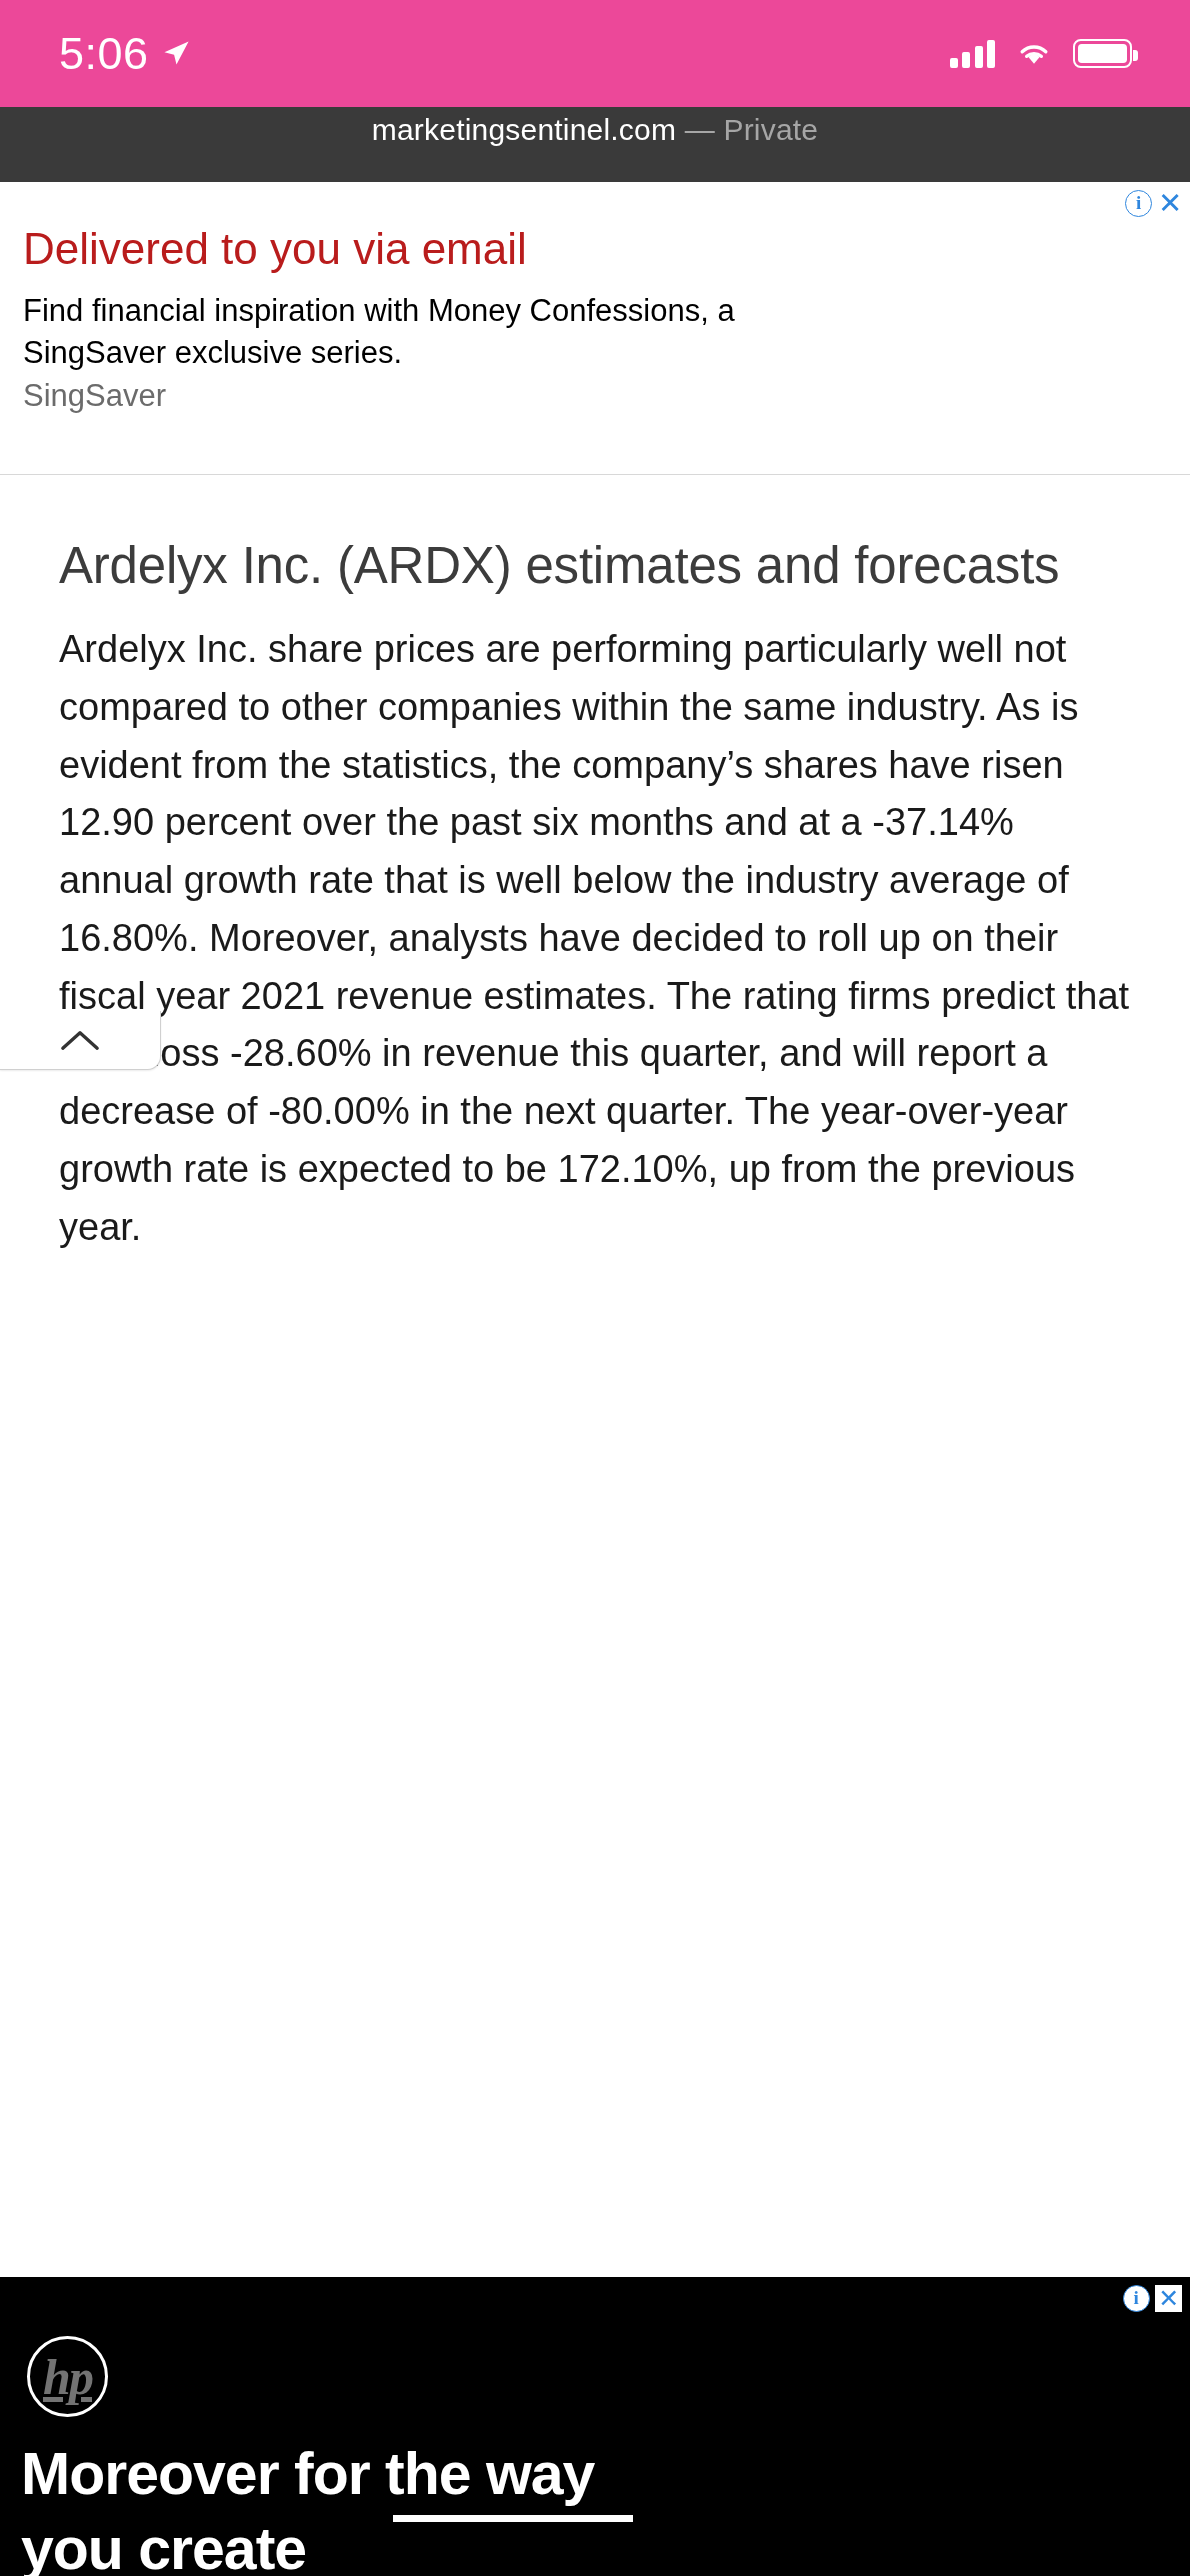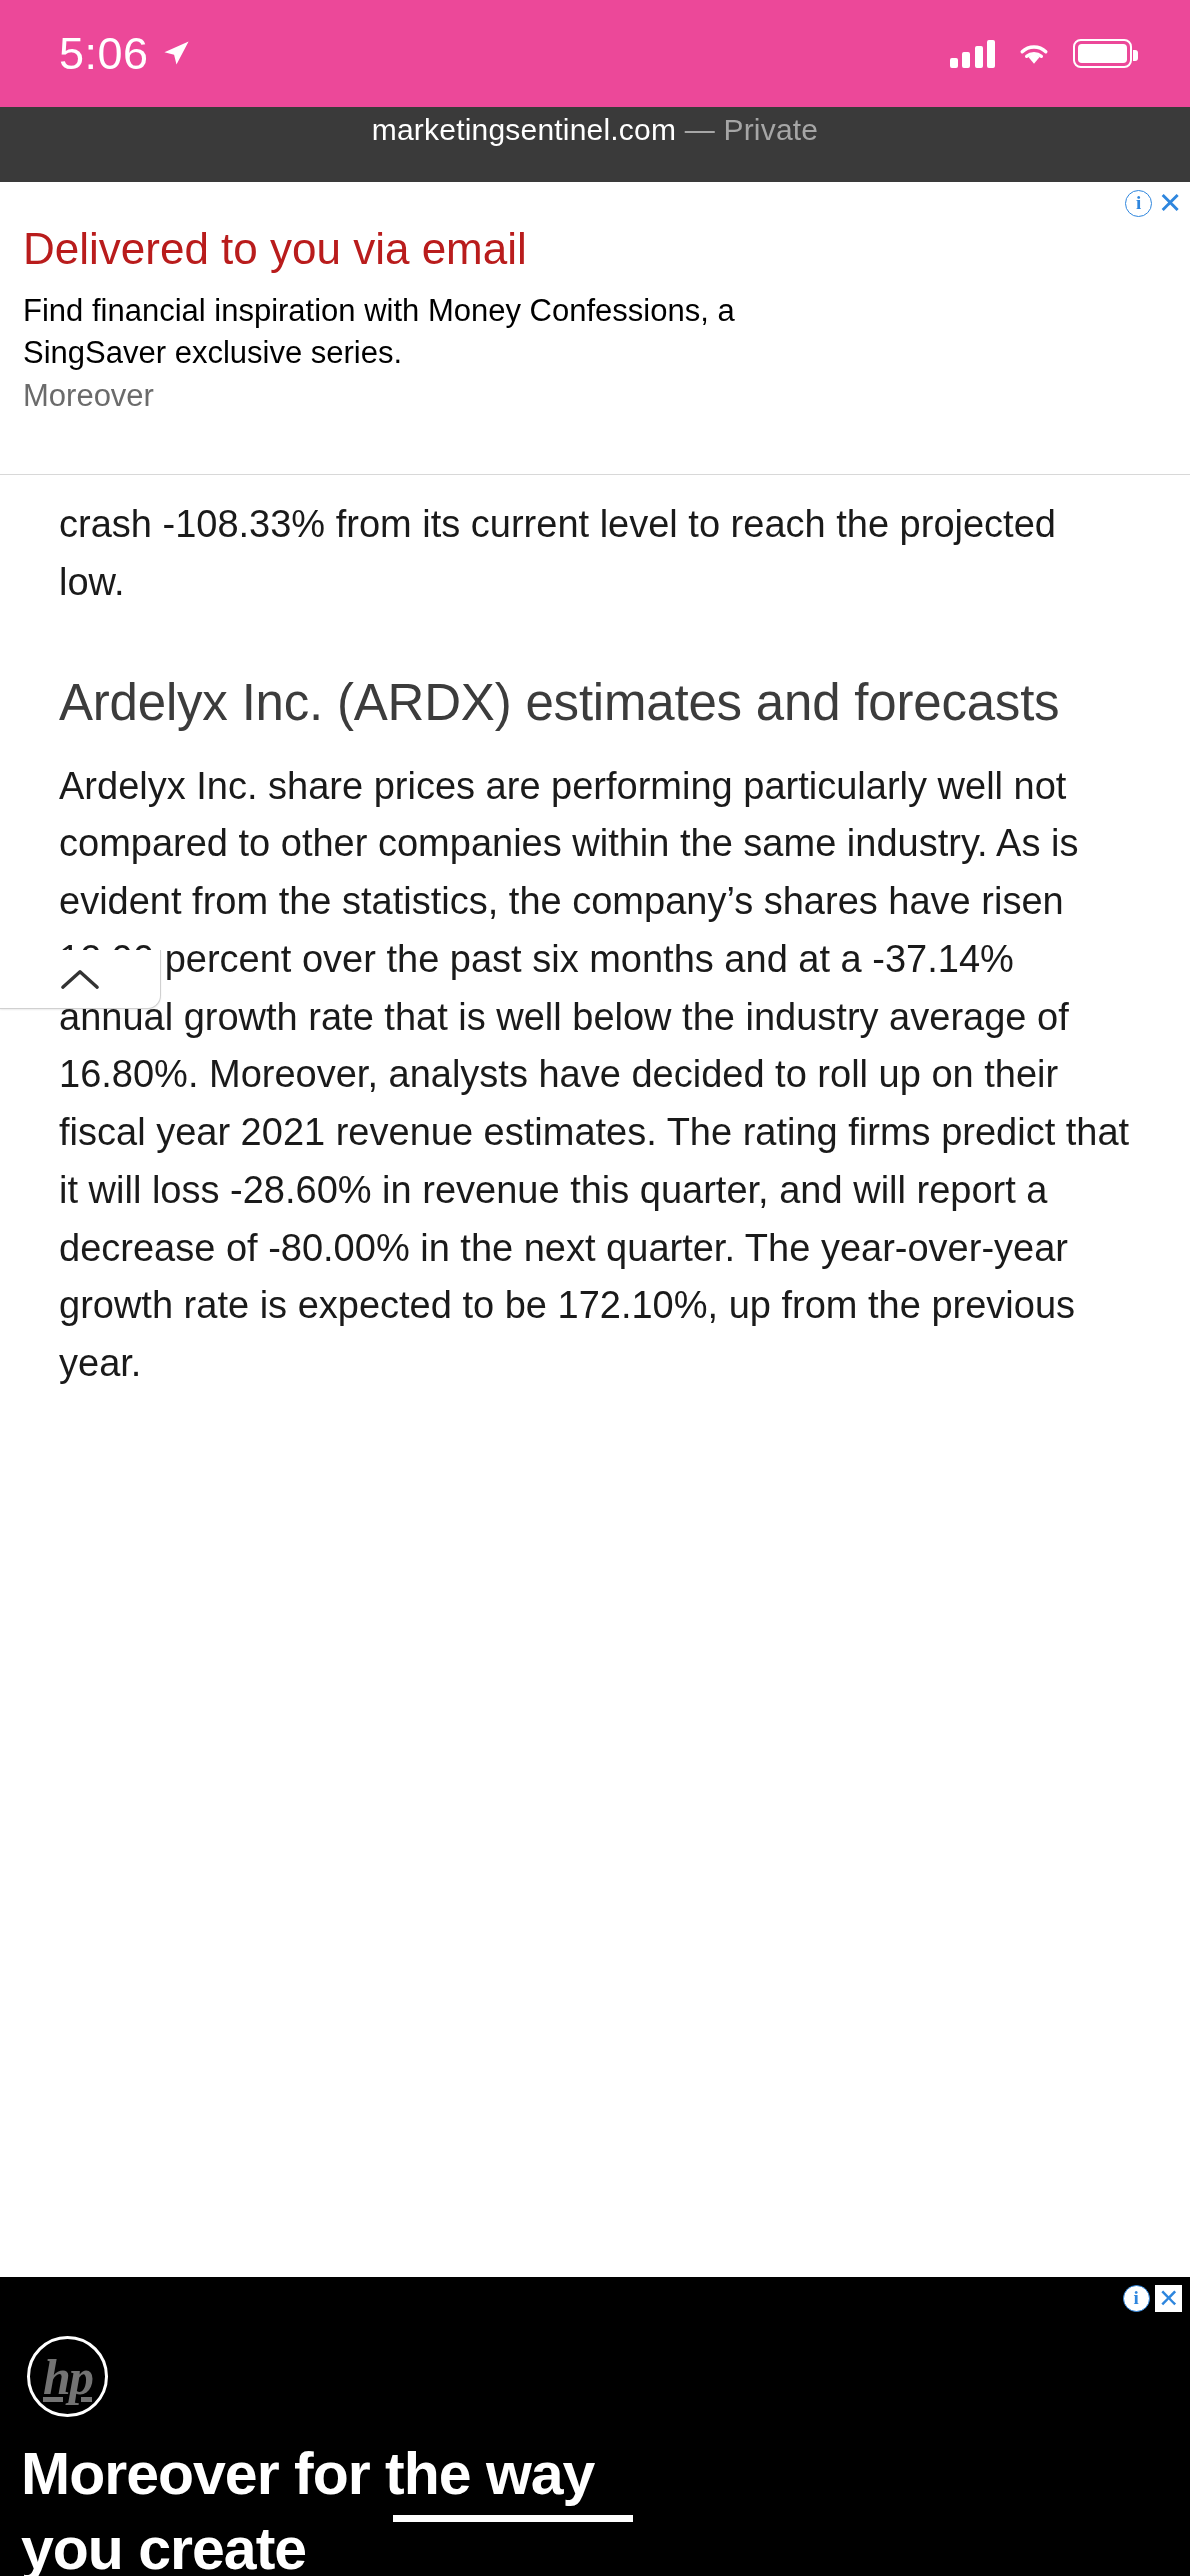--- a/index.html
+++ b/index.html
@@ -326,30 +326,29 @@
   <span class="url-text"><span>marketingsentinel.com</span><span class="url-private"> — </span><span class="url-private">Private</span></span>
 </div>
 
 <div class="ad-top">
   <div class="ad-choices">
     <span class="adc-i">i</span>
     <span class="adc-x">✕</span>
   </div>
   <div class="ad-headline">Delivered to you via email</div>
   <div class="ad-body">Find financial inspiration with Money Confessions, a SingSaver exclusive series.</div>
-  <div class="ad-advertiser">Moreover</div>
+  <div class="ad-advertiser">SingSaver</div>
 </div>
 
 <div class="article">
   <div class="collapse-tab">
     <svg class="chev" viewBox="0 0 44 26">
       <path d="M4 21 L22 5 L40 21" stroke="#333333" stroke-width="3.5" fill="none" stroke-linecap="round" stroke-linejoin="round"></path>
     </svg>
   </div>
-  <p class="art-partial">crash -108.33% from its current level to reach the projected low.</p>
   <h2 class="art-h2">Ardelyx Inc. (ARDX) estimates and forecasts</h2>
   <p class="art-p">Ardelyx Inc. share prices are performing particularly well not compared to other companies within the same industry. As is evident from the statistics, the company’s shares have risen 12.90 percent over the past six months and at a -37.14% annual growth rate that is well below the industry average of 16.80%. Moreover, analysts have decided to roll up on their fiscal year 2021 revenue estimates. The rating firms predict that it will loss -28.60% in revenue this quarter, and will report a decrease of -80.00% in the next quarter. The year-over-year growth rate is expected to be 172.10%, up from the previous year.</p>
 </div>
 
 <div class="ad-bottom">
   <div class="ad-choices">
     <span class="adc-i">i</span>
     <span class="adc-x">✕</span>
   </div>
   <div class="hp-logo">hp</div>

